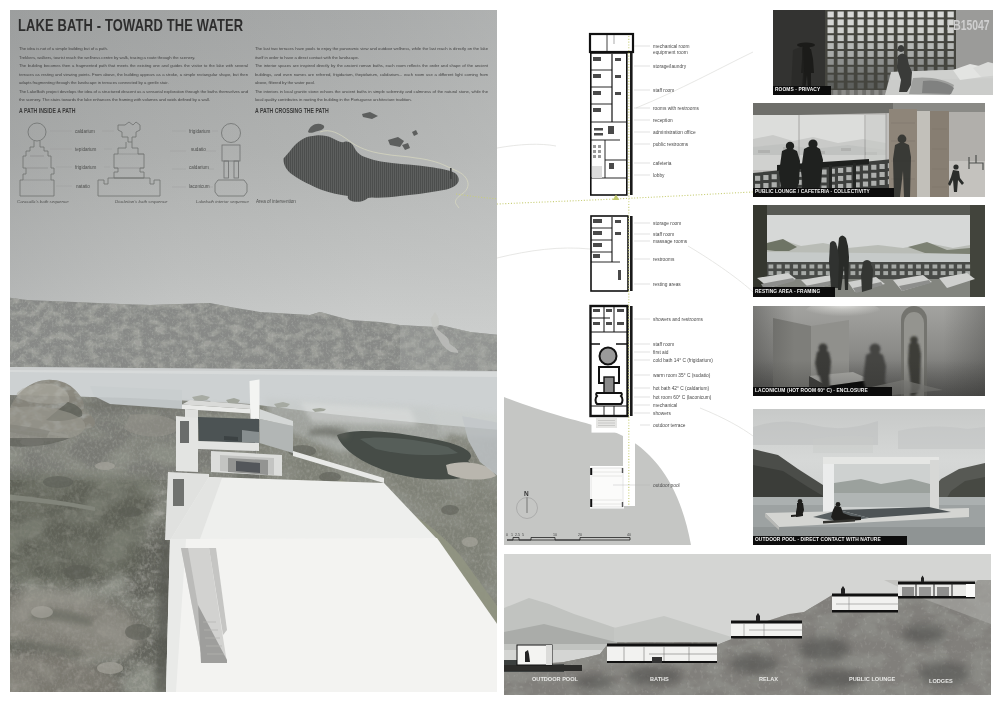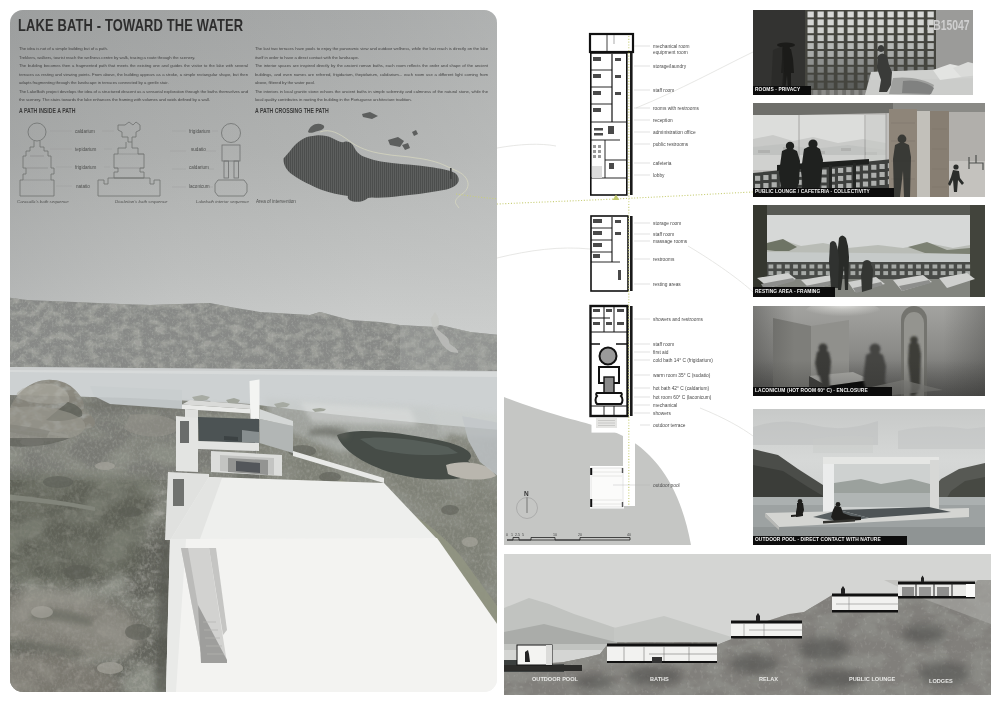--- a/index.html
+++ b/index.html
@@ -7,21 +7,21 @@
   .abs{position:absolute;}
   .cond{transform:scaleX(0.76);transform-origin:0 50%;display:inline-block;white-space:nowrap;}
   .body-txt{font-size:4.25px;line-height:8.55px;color:#454545;text-align:justify;letter-spacing:-0.05px;}
   .cap{position:absolute;left:0;background:#0c0c0c;color:#f2f2f2;font-weight:bold;
     font-size:5.8px;letter-spacing:0.1px;padding:1.8px 2.6px 1.8px 2px;line-height:1;}
   .cap span{transform:scaleX(0.84);transform-origin:0 50%;display:inline-block;white-space:nowrap;}
 </style>
 </head>
 <body>
 
-<div id="leftpanel" class="abs" style="left:10px;top:10px;width:487px;height:682px;overflow:hidden;border-radius:13px;">
+<div id="leftpanel" class="abs" style="left:10px;top:10px;width:487px;height:682px;overflow:hidden;">
   <svg width="487" height="682" viewBox="0 0 487 682">
     <defs>
       <linearGradient id="sky" x1="0" y1="0" x2="0" y2="1">
         <stop offset="0" stop-color="#a3a5a5"></stop>
         <stop offset="0.38" stop-color="#b0b2b1"></stop>
         <stop offset="0.72" stop-color="#c3c5c4"></stop>
         <stop offset="1" stop-color="#d7d9d8"></stop>
       </linearGradient>
       <linearGradient id="skyx" x1="0" y1="0" x2="1" y2="0">
         <stop offset="0" stop-color="#8d8f8f" stop-opacity="0.32"></stop>
@@ -504,21 +504,21 @@
         <text x="511" y="536">1</text>
         <text x="515" y="536">2.5</text>
         <text x="522" y="536">5</text>
         <text x="553" y="536">10</text>
         <text x="578" y="536">20</text>
         <text x="627" y="536">40</text>
       </g>
     </g>
 </svg>
 
-<div id="photo1" class="abs" style="left:753px;top:10px;width:220px;height:85px;overflow:hidden;">
+<div id="photo1" class="abs" style="left:773px;top:10px;width:220px;height:85px;overflow:hidden;">
   <svg width="232" height="85" viewBox="0 0 232 85">
     <rect width="232" height="85" fill="#757573"></rect>
     <rect x="0" y="0" width="52" height="85" fill="#333331"></rect>
     <rect x="183" y="0" width="49" height="85" fill="#9b9b99"></rect>
     <rect x="0" y="76" width="232" height="9" fill="#6e6e6c"></rect>
 
     <rect x="52" y="0" width="131" height="80" fill="#45453f"></rect>
     <g id="grid1">
         <rect x="54.5" y="1.5" width="6.3" height="5.9" fill="#d8d9d7"></rect>
         <rect x="64.5" y="1.5" width="6.3" height="5.9" fill="#d8d9d7"></rect>

